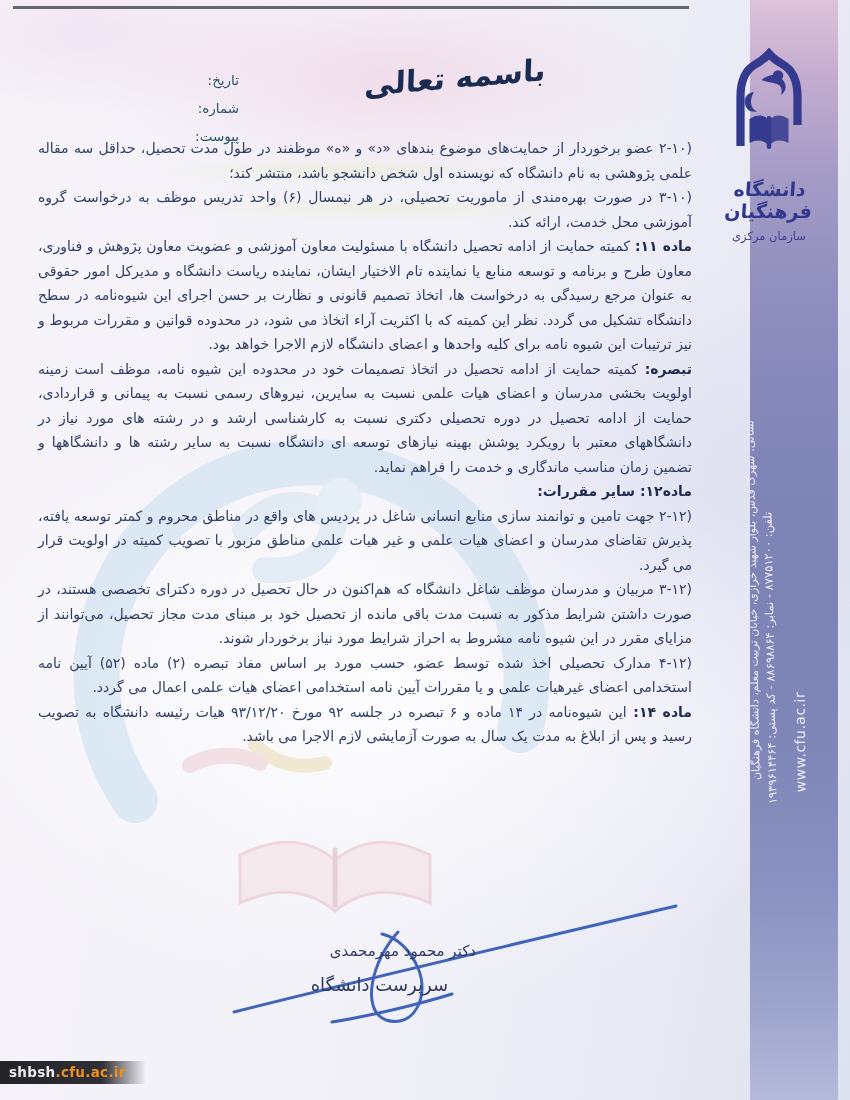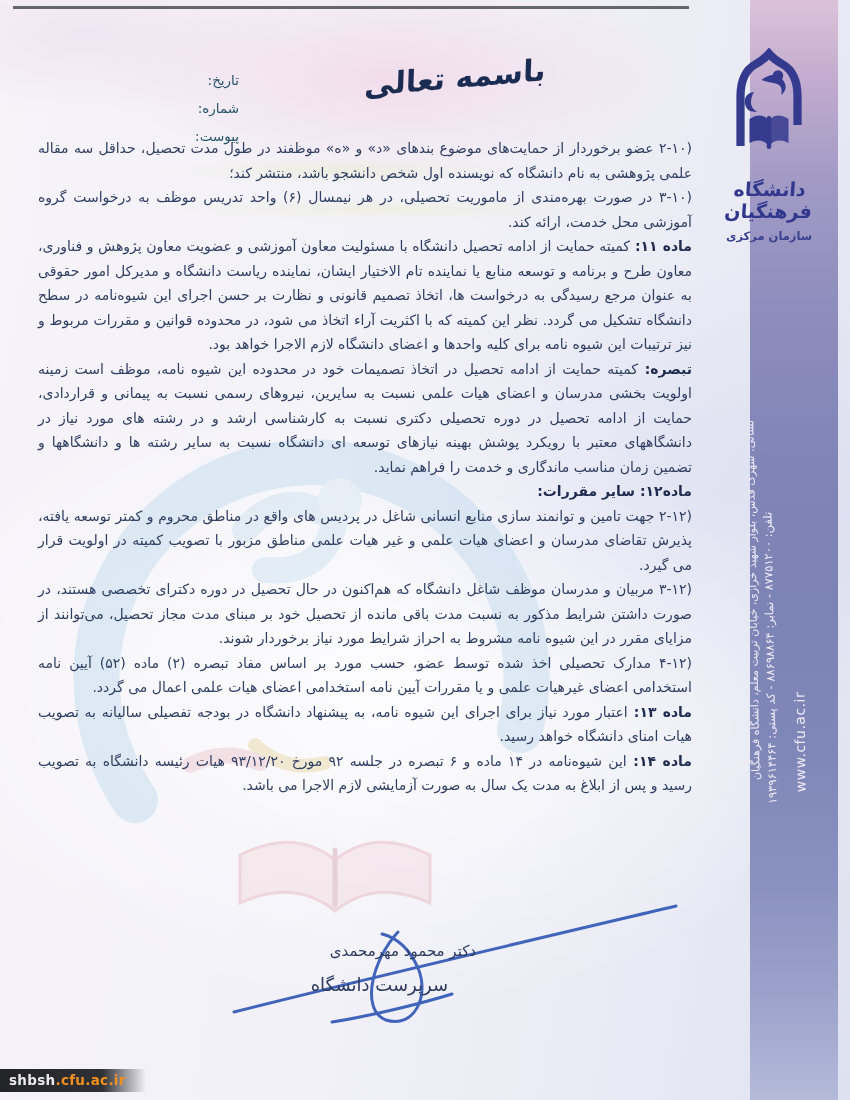--- a/index.html
+++ b/index.html
@@ -25,34 +25,34 @@
   .v-phone{left:770px;top:658px;font-size:11.5px;transform:translate(-50%,-50%) rotate(-91deg);}
   .v-site {left:800px;top:742px;font-size:14px;direction:ltr;letter-spacing:.5px;transform:translate(-50%,-50%) rotate(-90.5deg);}
   .watermark{position:absolute;left:40px;top:350px;width:560px;height:580px;opacity:.5;z-index:1;pointer-events:none;}
   .meta{position:absolute;top:66px;left:167px;width:72px;direction:rtl;text-align:right;color:#27566b;font-size:13.5px;line-height:28px;z-index:4;}
   .besm{
     position:absolute;top:60px;left:350px;width:210px;text-align:center;z-index:4;
     font-size:30px;font-weight:bold;color:#1b2c52;transform:rotate(-5deg) skewX(-7deg);
   }
   .logo-block{position:absolute;top:48px;right:14px;width:134px;text-align:center;color:#31378c;z-index:4;}
   .uni-name{font-size:19px;font-weight:bold;transform:skewX(-4deg);margin-top:2px;}
-  .uni-sub{font-size:11.5px;font-weight:bold;margin-top:7px;color:#3a3f8e;}
+  .uni-sub{font-size:11.5px;font-weight:normal;margin-top:7px;color:#3a3f8e;}
   .body-text{
     position:absolute;top:136px;left:38px;width:654px;z-index:2;
     direction:rtl;text-align:justify;color:#2f3e63;font-size:14px;line-height:24.5px;
   }
   .body-text p{margin:0;}
   .body-text p.gap{}
   .body-text b{color:#1f2c50;}
   .signature{position:absolute;top:898px;left:220px;width:470px;height:150px;z-index:3;}
   .sig-name{position:absolute;top:44px;right:214px;direction:rtl;white-space:nowrap;font-size:15px;color:#2c3a60;}
   .sig-title{position:absolute;top:76px;right:242px;direction:rtl;white-space:nowrap;font-size:18px;color:#2c3a60;}
   .sig-svg{position:absolute;left:0;top:0;}
   .corner-badge{
-    position:absolute;left:0;bottom:8px;z-index:5;padding:3px 20px 4px 9px;
+    position:absolute;left:0;bottom:16px;z-index:5;padding:3px 20px 4px 9px;
     font-weight:bold;font-size:13.5px;letter-spacing:.3px;color:#eceaea;
     background:linear-gradient(90deg,#232428 0%,#2e3036 70%,rgba(46,48,54,0) 100%);
   }
   .corner-badge .domain{color:#f2901e;}
 </style>
 </head>
 <body>
 
 <div class="page">
 
@@ -104,21 +104,20 @@
 
   <main class="body-text">
       <p class="para">‎۲-۱۰)‎ عضو برخوردار از حمایت‌های موضوع بندهای «د» و «ه» موظفند در طول مدت تحصیل، حداقل سه مقاله علمی پژوهشی به نام دانشگاه که نویسنده اول شخص دانشجو باشد، منتشر کند؛</p>
       <p class="para">‎۳-۱۰)‎ در صورت بهره‌مندی از ماموریت تحصیلی، در هر نیمسال (۶) واحد تدریس موظف به درخواست گروه آموزشی محل خدمت، ارائه کند.</p>
       <p class="para"><b>ماده ۱۱: </b>کمیته حمایت از ادامه تحصیل دانشگاه با مسئولیت معاون آموزشی و عضویت معاون پژوهش و فناوری، معاون طرح و برنامه و توسعه منابع یا نماینده تام الاختیار ایشان، نماینده ریاست دانشگاه و مدیرکل امور حقوقی به عنوان مرجع رسیدگی به درخواست ها، اتخاذ تصمیم قانونی و نظارت بر حسن اجرای این شیوه‌نامه در سطح دانشگاه تشکیل می گردد. نظر این کمیته که با اکثریت آراء اتخاذ می شود، در محدوده قوانین و مقررات مربوط و نیز ترتیبات این شیوه نامه برای کلیه واحدها و اعضای دانشگاه لازم الاجرا خواهد بود.</p>
       <p class="para"><b>تبصره: </b>کمیته حمایت از ادامه تحصیل در اتخاذ تصمیمات خود در محدوده این شیوه نامه، موظف است زمینه اولویت بخشی مدرسان و اعضای هیات علمی نسبت به سایرین، نیروهای رسمی نسبت به پیمانی و قراردادی، حمایت از ادامه تحصیل در دوره تحصیلی دکتری نسبت به کارشناسی ارشد و در رشته های مورد نیاز در دانشگاههای معتبر با رویکرد پوشش بهینه نیازهای توسعه ای دانشگاه نسبت به سایر رشته ها و دانشگاهها و تضمین زمان مناسب ماندگاری و خدمت را فراهم نماید.</p>
       <p class="para"><b>ماده۱۲: سایر مقررات: </b></p>
       <p class="para">‎۲-۱۲)‎ جهت تامین و توانمند سازی منابع انسانی شاغل در پردیس های واقع در مناطق محروم و کمتر توسعه یافته، پذیرش تقاضای مدرسان و اعضای هیات علمی و غیر هیات علمی مناطق مزبور با تصویب کمیته در اولویت قرار می گیرد.</p>
       <p class="para gap">‎۳-۱۲)‎ مربیان و مدرسان موظف شاغل دانشگاه که هم‌اکنون در حال تحصیل در دوره دکترای تخصصی هستند، در صورت داشتن شرایط مذکور به نسبت مدت باقی مانده از تحصیل خود بر مبنای مدت مجاز تحصیل، می‌توانند از مزایای مقرر در این شیوه نامه مشروط به احراز شرایط مورد نیاز برخوردار شوند.</p>
       <p class="para gap">‎۴-۱۲)‎ مدارک تحصیلی اخذ شده توسط عضو، حسب مورد بر اساس مفاد تبصره (۲) ماده (۵۲) آیین نامه استخدامی اعضای غیرهیات علمی و یا مقررات آیین نامه استخدامی اعضای هیات علمی اعمال می گردد.</p>
-      <p class="para gap"><b>ماده ۱۳: </b>اعتبار مورد نیاز برای اجرای این شیوه نامه، به پیشنهاد دانشگاه در بودجه تفصیلی سالیانه به تصویب هیات امنای دانشگاه خواهد رسید.</p>
       <p class="para"><b>ماده ۱۴: </b>این شیوه‌نامه در ۱۴ ماده و ۶ تبصره در جلسه ۹۲ مورخ ۹۳/۱۲/۲۰ هیات رئیسه دانشگاه به تصویب رسید و پس از ابلاغ به مدت یک سال به صورت آزمایشی لازم الاجرا می باشد.</p>
     </main>
 
   <div class="signature">
     <svg class="sig-svg" width="470" height="150" viewBox="0 0 470 150" aria-hidden="true">
       <g fill="none" stroke="#2e55b4" stroke-width="3" stroke-linecap="round" opacity=".9">
         <path d="M 456 8 C 380 26, 140 82, 14 114"></path>
         <path d="M 178 34 C 152 62, 140 112, 166 122 C 194 131, 210 98, 198 70 C 190 52, 178 40, 162 36"></path>
         <path d="M 232 96 C 200 106, 150 118, 112 124"></path>
       </g>

